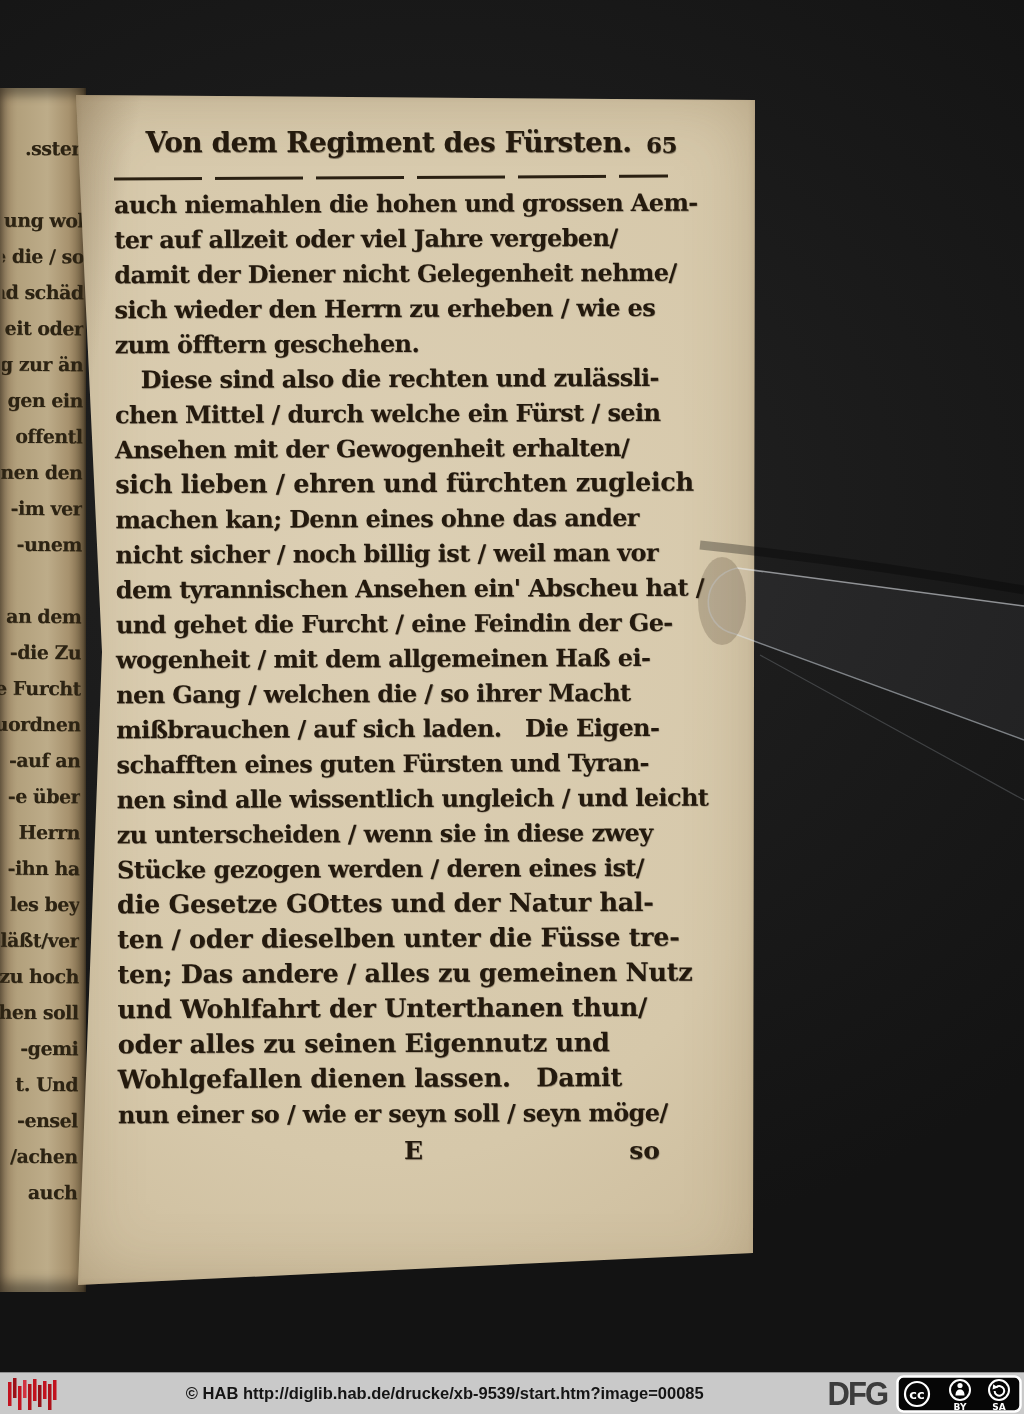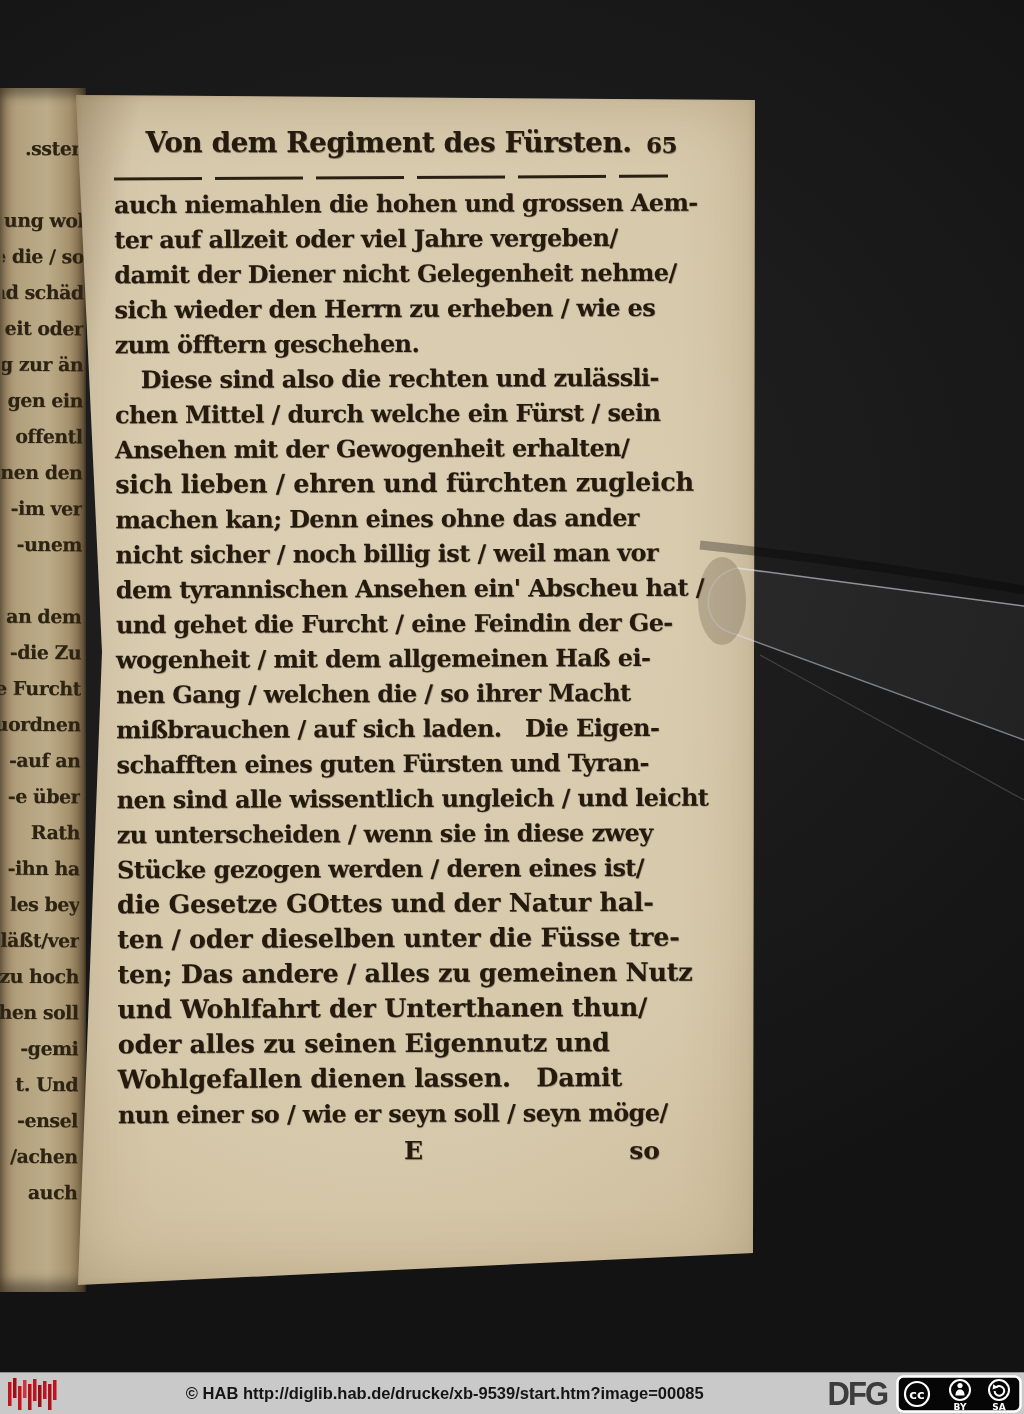--- a/index.html
+++ b/index.html
@@ -105,21 +105,21 @@
         <div class="frag">nen den</div>
         <div class="frag">im ver-</div>
         <div class="frag">unem-</div>
         <div class="frag"></div>
         <div class="frag">an dem</div>
         <div class="frag">die Zu-</div>
         <div class="frag">e Furcht</div>
         <div class="frag">zuordnen</div>
         <div class="frag">auf an-</div>
         <div class="frag">e über-</div>
-        <div class="frag">Rath</div>
+        <div class="frag">Herrn</div>
         <div class="frag">ihn ha-</div>
         <div class="frag">les bey</div>
         <div class="frag">läßt/ver-</div>
         <div class="frag">zu hoch</div>
         <div class="frag">hen soll.</div>
         <div class="frag">gemi-</div>
         <div class="frag">t. Und</div>
         <div class="frag">ensel-</div>
         <div class="frag">achen/</div>
         <div class="frag">auch</div>

